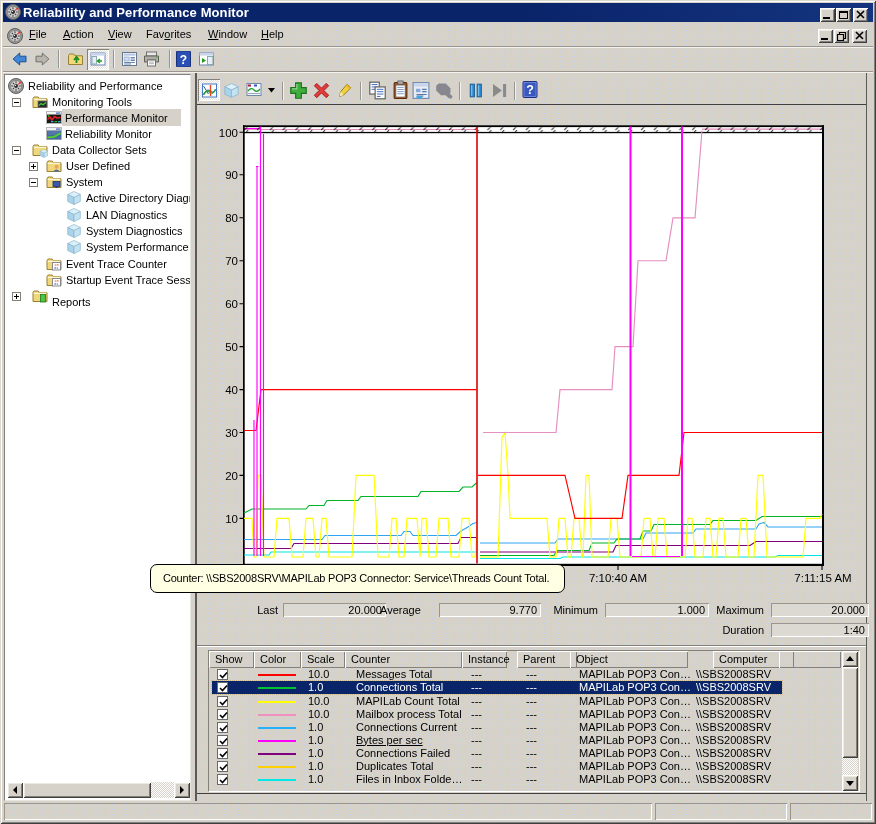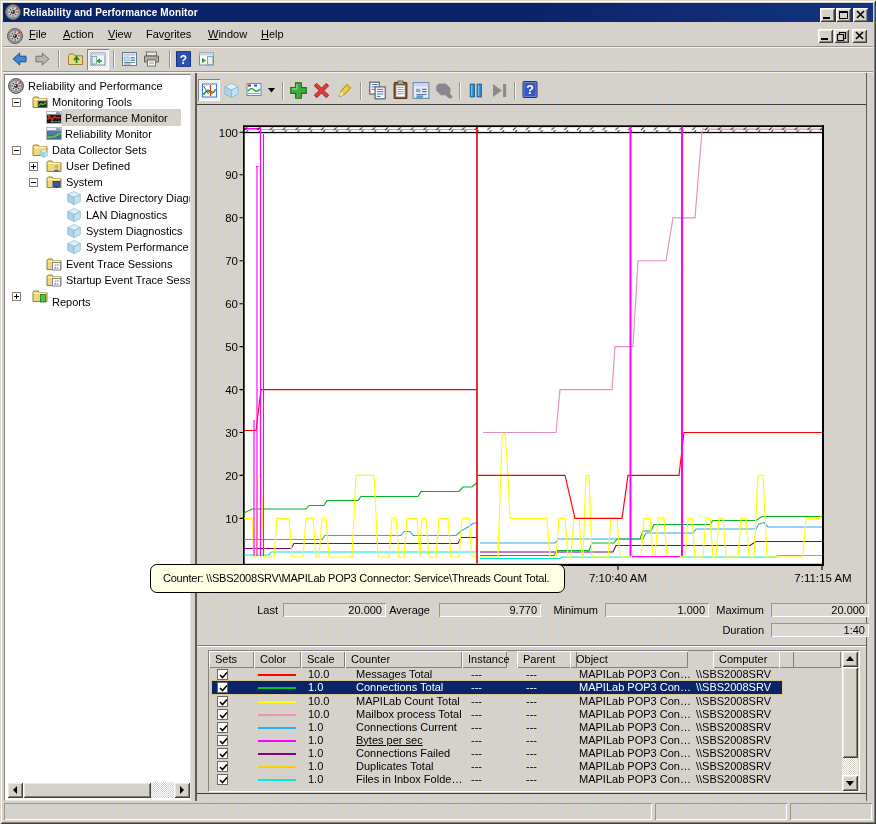--- a/index.html
+++ b/index.html
@@ -1,19 +1,19 @@
 <!DOCTYPE html>
 <html><head><meta charset="utf-8"><style>
 *{margin:0;padding:0;box-sizing:border-box}
 html,body{width:876px;height:824px;overflow:hidden}
 body{position:relative;font-family:"Liberation Sans",sans-serif;font-size:11px;color:#000;background:#d6d2ca}
 .abs{position:absolute}
 .g{background-color:#d6d2ca;background-image:radial-gradient(circle,rgba(188,208,250,.95) 0 .55px,rgba(188,208,250,0) .8px),radial-gradient(circle,rgba(198,236,192,.95) 0 .55px,rgba(198,236,192,0) .8px);background-size:7px 5px,11px 9px;background-position:1px 1px,4px 3px}
 #frame{position:absolute;inset:0;box-shadow:inset 1px 1px 0 #dcd8d0,inset -1px -1px 0 #404040,inset 2px 2px 0 #fff,inset -2px -2px 0 #808080}
-#titlebar{left:3px;top:3px;width:870px;height:19px;background:linear-gradient(90deg,#0a246a 0%,#0a246a 60%,#14347f 100%);color:#fff;font-weight:bold;font-size:10px;line-height:19px;letter-spacing:0.1px}
+#titlebar{left:3px;top:3px;width:870px;height:19px;background:linear-gradient(90deg,#0a246a 0%,#0a246a 60%,#14347f 100%);color:#fff;font-weight:bold;font-size:13px;line-height:19px;letter-spacing:0.1px}
 #titletext{top:0}
 .capbtn{position:absolute;width:15px;height:14px;top:5px;background:#d6d2ca;box-shadow:inset 1px 1px 0 #fff,inset -1px -1px 0 #404040,inset 2px 2px 0 #ece9e2,inset -2px -2px 0 #808080}
 #menubar{left:3px;top:22px;width:870px;height:24px}
 .mitem{position:absolute;top:5px;height:15px;line-height:15px}
 #tbsep1{left:3px;top:46px;width:870px;height:2px;border-top:1px solid #99958c;border-bottom:1px solid #f4f2ee}
 #toolbar{left:3px;top:48px;width:870px;height:23px}
 #tbsep2{left:3px;top:71px;width:870px;height:2px;border-top:1px solid #99958c;border-bottom:1px solid #f4f2ee}
 .vsep{position:absolute;width:2px;height:18px;top:2px;border-left:1px solid #99958c;border-right:1px solid #f4f2ee}
 #leftpane{left:4px;top:74px;width:187px;height:727px;background:#fff;border:1px solid #828282;border-right-color:#e8e6e0;border-bottom-color:#e8e6e0;overflow:hidden}
 #rightpane{left:196px;top:73px;width:675px;height:728px}
@@ -180,21 +180,21 @@
   <div class="treerow" style="left:47px;top:19px">Monitoring Tools</div>
   <div class="treerow" style="left:60px;top:35px">Performance Monitor</div>
   <div class="treerow" style="left:60px;top:51px">Reliability Monitor</div>
   <div class="treerow" style="left:47px;top:67px">Data Collector Sets</div>
   <div class="treerow" style="left:61px;top:83px">User Defined</div>
   <div class="treerow" style="left:61px;top:99px">System</div>
   <div class="treerow" style="left:81px;top:115px">Active Directory Diagno</div>
   <div class="treerow" style="left:81px;top:132px">LAN Diagnostics</div>
   <div class="treerow" style="left:81px;top:148px">System Diagnostics</div>
   <div class="treerow" style="left:81px;top:164px">System Performance</div>
-  <div class="treerow" style="left:61px;top:181px">Event Trace Sessions</div>
+  <div class="treerow" style="left:61px;top:181px">Event Trace Counter</div>
   <div class="treerow" style="left:61px;top:197px">Startup Event Trace Sess</div>
   <div class="treerow" style="left:47px;top:219px">Reports</div>
   <svg class="abs" style="left:3px;top:3px" width="16" height="16" viewBox="0 0 16 16">
       <use href="#gauge"></use>
     </svg>
   <svg class="abs" style="left:27px;top:19px" width="16" height="16" viewBox="0 0 16 16">
       <use href="#folder"></use>
     <rect x="6" y="7" width="9" height="6.5" fill="#2a2a2a" stroke="#707070" stroke-width=".8"></rect>
     <path d="M7,11.5 L9,9.5 L11,10.8 L14,8.5" stroke="#30d030" stroke-width="1.2" fill="none"></path>
     </svg>
@@ -405,31 +405,31 @@
     <path stroke="#ffff00" d="M244,518.4 H252 L254,557 L256,557 L258,475.4 L261,475.4 L264,557 L274,557 L277,518.4 H289 L292,557 L303,557 L306,518.4 H313 L316,557 L319,557 L322,518.4 H326 L329,557 L352,557 L356,475.4 H374 L378,557 L389,557 L392,518.4 H396 L399,557 L404,557 L407,518.4 H417 L420,557 L422,518.4 H426 L429,557 L436,557 L439,518.4 H448 L451,557 L459,557 L462,518.4 H469 L472,557 L475,557 L477,535 M480,557 L498,557 L502,437 L505,432.5 L508,475 L510,518.4 H547 L550,557 L556,557 L559,518.4 H565 L568,557 L571,557 L574,518.4 H579 L582,557 L583,557 L586,475.4 L589,475.4 L592,557 L608,557 L611,518.4 H617 L620,557 L641,557 L644,518.4 H650 L653,557 L655,557 L658,518.4 H664 L667,557 L685,557 L688,518.4 H692 L695,557 L703,557 L706,518.4 H710 L713,557 L716,557 L719,518.4 H723 L726,557 L738,557 L741,518.4 H746 L749,557 L754,557 L758,475.4 H763 L767,557 L803,557 L806,518.4 H820 L822,514"></path>
     <path stroke="#e38fc0" d="M483,432.5 H556 L560,389.6 H612 L615,346.6 H633 L638,260.7 H666 L673,217.8 H695 L702,130.5"></path>
     <path stroke="#ff0000" d="M244,430.5 H256 L261,389.6 H476.5 M478,475.4 H565 L575,518.4 H622 L628,475.4 H679 L684,432.5 H822"></path>
     <path stroke="#ff00ff" d="M260.5,126.5 V556 M256,166.5 h2.5 M257,166.5 V556 M254,420 V556 M263.5,134 V556 M632,556.5 H680"></path>
     <path stroke="#ff00ff" stroke-width="2" d="M630.5,126.5 V556 M682,126.5 V556"></path>
     <path stroke="#e00000" stroke-width="1.6" d="M477,127 V563.5"></path>
   </g>
 </svg>
 <div class="slabel abs" style="left:230px;top:603px;width:48px;text-align:right">Last</div>
 <div class="statbox" style="left:283px;top:603px;width:103px">20.000</div>
-<div class="slabel abs" style="left:380px;top:603px;width:50px;text-align:right">Average</div>
+<div class="slabel abs" style="left:380px;top:603px;width:50px;text-align:left">Average</div>
 <div class="statbox" style="left:439px;top:603px;width:102px">9.770</div>
 <div class="slabel abs" style="left:548px;top:603px;width:50px;text-align:right">Minimum</div>
 <div class="statbox" style="left:605px;top:603px;width:104px">1.000</div>
 <div class="slabel abs" style="left:712px;top:603px;width:52px;text-align:right">Maximum</div>
 <div class="statbox" style="left:771px;top:603px;width:98px">20.000</div>
 <div class="slabel abs" style="left:712px;top:623px;width:52px;text-align:right">Duration</div>
 <div class="statbox" style="left:771px;top:623px;width:98px">1:40</div>
 <div class="abs" style="left:197px;top:645px;width:669px;height:2px;border-top:1px solid #84807a;border-bottom:1px solid #fff"></div>
 <div class="abs g" id="legend" style="left:208px;top:650px;width:652px;height:142px;border:1px solid #84807a;border-right-color:#fff;border-bottom-color:#fff">
-  <div class="hdrbtn" style="left:0;width:45px">Sets</div>
+  <div class="hdrbtn" style="left:0;width:45px">Show</div>
   <div class="hdrbtn" style="left:45px;width:47px">Color</div>
   <div class="hdrbtn" style="left:92px;width:44px">Scale</div>
   <div class="hdrbtn" style="left:136px;width:117px">Counter</div>
   <div class="hdrbtn" style="left:253px;width:45px">Instance</div>
   <div class="hdrbtn" style="left:308px;width:60px">Parent</div>
   <div class="hdrbtn" style="left:361px;width:118px">Object</div>
   <div class="hdrbtn" style="left:504px;width:81px">Computer</div>
   <div class="hdrbtn" style="left:570px;width:62px"></div>
   <div class="sbtn" style="left:633px;top:0;width:16px;height:16px"><svg width="16" height="16">
         <path d="M8,5 L12,10 H4 Z" fill="#000"></path>

